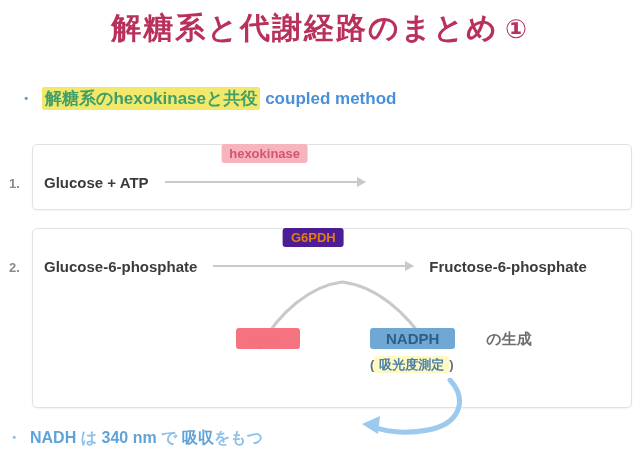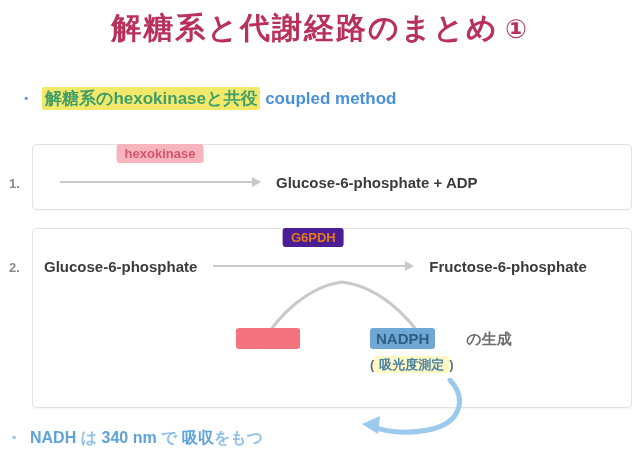--- a/index.html
+++ b/index.html
@@ -167,21 +167,21 @@
   }
   .hl-red {
     background: #f4737f;
     color: #f4737f;
     padding: 2px 10px;
     border-radius: 3px;
   }
   .hl-blue {
     background: #6fa8d4;
     color: #2f5f86;
-    padding: 2px 6px;
+    padding: 2px 16px;
     border-radius: 3px;
   }
   .hl-blue-sub {
     background: #fef9c3;
     color: #4a7fa5;
     padding: 1px 5px;
     border-radius: 3px;
   }
   .plain-sub { color: #6d6d6d; padding-left: 31px; }
 
@@ -217,25 +217,25 @@
     <span>解糖系と代謝経路のまとめ</span><span class="title-num">①</span>
   </div>
 
   <div class="lead-line">
     <span class="lead-bullet">・</span><span class="hl-yellow"><span class="txt-green">解糖系の</span><span class="txt-green">hexokinase</span><span class="txt-green">と共役</span></span>&nbsp;<span class="txt-blue">coupled method</span>
   </div>
 
   <div class="step-num" id="step-num-1">1.</div>
   <div class="card" id="card-1"></div>
   <div class="eq-row" id="eq-row-1">
+    <span class="substrate">Glucose + ATP</span>
     <span class="arrow-wrap" id="arrow-1">
       <span class="enzyme-label enz-pink">hexokinase</span>
       <span class="arrow-line"></span>
     </span>
-    <span class="product">Glucose-6-phosphate + ADP</span>
   </div>
 
   <div class="step-num" id="step-num-2">2.</div>
   <div class="card" id="card-2"></div>
   <div class="eq-row" id="eq-row-2">
     <span class="substrate">Glucose-6-phosphate</span>
     <span class="arrow-wrap" id="arrow-2">
       <span class="enzyme-label enz-orange">G6PDH</span>
       <span class="arrow-line"></span>
     </span>

